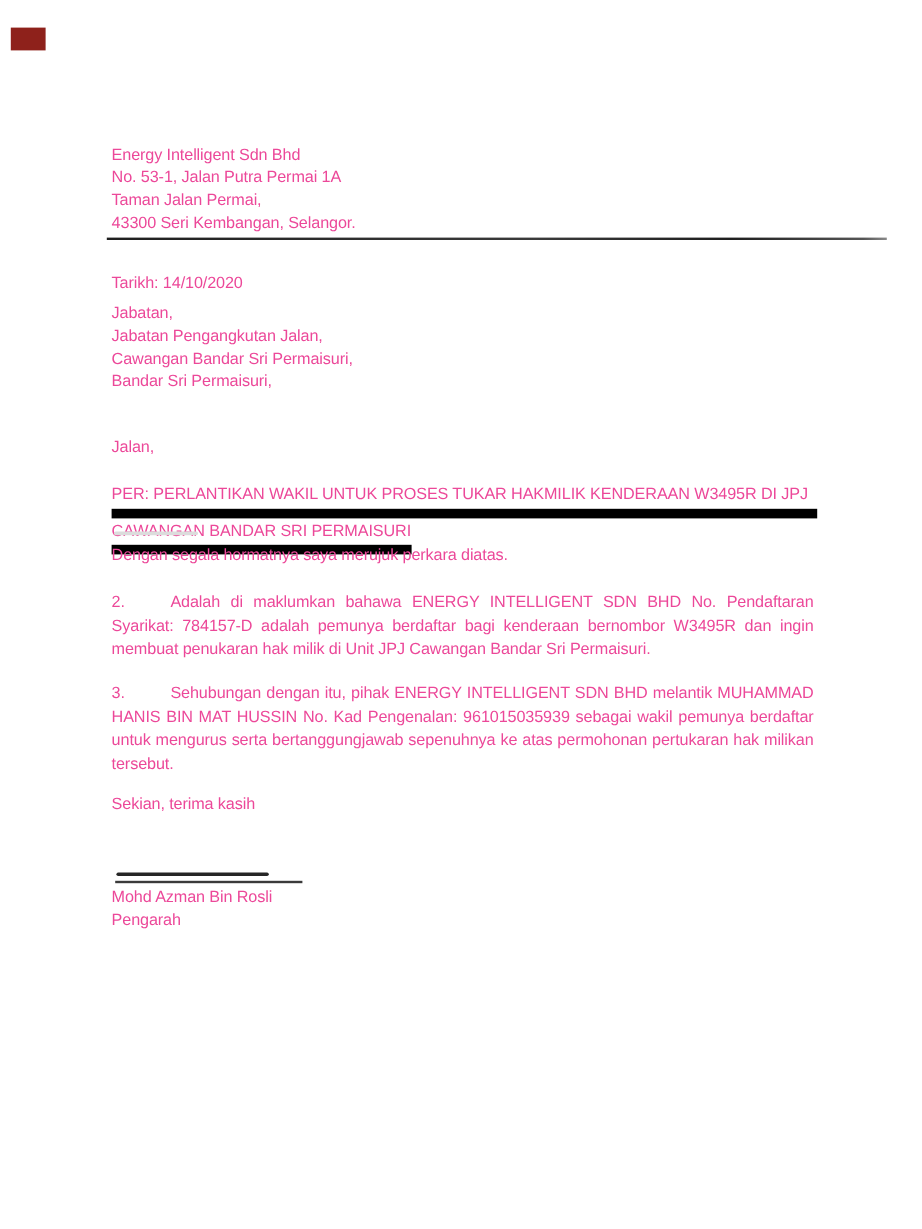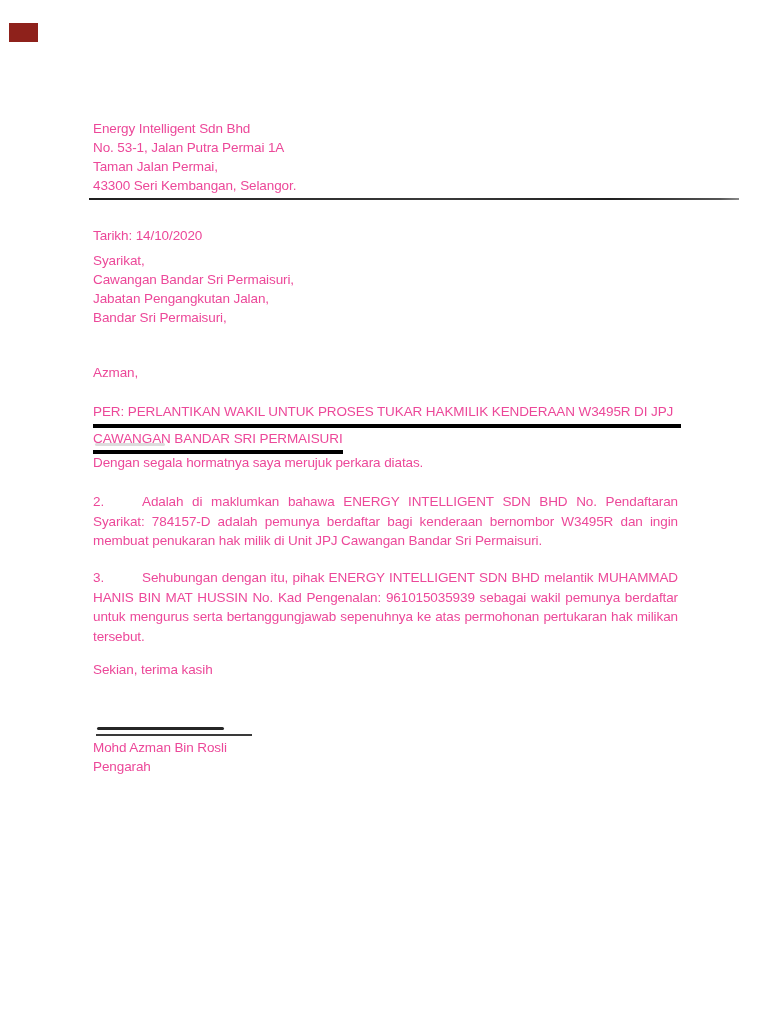--- a/index.html
+++ b/index.html
@@ -37,21 +37,21 @@
 
   .date-line { left: 93px; top: 211px; margin-top: 17px; }
 
   .recipient { left: 93px; top: 251px; line-height: 19px; }
 
   .salutation { left: 93px; top: 365px; }
 
   .subject { left: 93px; top: 401px; line-height: 21.5px; }
   .subject .u {
     display: inline-block;
-    border-bottom: 4px solid #000000;
+    border-bottom: 8px solid #000000;
     padding-bottom: 1px;
   }
   .subject .u.first { padding-right: 8px; }
 
   .smudge {
     left: 95px; top: 443px; width: 70px; height: 3px;
     background: #dcdcdc; border-radius: 2px;
   }
 
   .intro { left: 93px; top: 455px; }
@@ -90,27 +90,27 @@
     <div>No. 53-1, Jalan Putra Permai 1A</div>
     <div>Taman Jalan Permai,</div>
     <div>43300 Seri Kembangan, Selangor.</div>
   </div>
 
   <div class="abs rule"></div>
 
   <div class="abs date-line">Tarikh: 14/10/2020</div>
 
   <div class="abs recipient">
-    <div>Syarikat,</div>
+    <div>Jabatan,</div>
+    <div>Jabatan Pengangkutan Jalan,</div>
     <div>Cawangan Bandar Sri Permaisuri,</div>
-    <div>Jabatan Pengangkutan Jalan,</div>
     <div>Bandar Sri Permaisuri,</div>
   </div>
 
-  <div class="abs salutation">Azman,</div>
+  <div class="abs salutation">Jalan,</div>
 
   <div class="abs subject">
     <div><span class="u first">PER: PERLANTIKAN WAKIL UNTUK PROSES TUKAR HAKMILIK KENDERAAN W3495R DI JPJ</span></div>
     <div><span class="u">CAWANGAN BANDAR SRI PERMAISURI</span></div>
   </div>
 
   <div class="abs smudge"></div>
 
   <div class="abs intro">Dengan segala hormatnya saya merujuk perkara diatas.</div>
 

